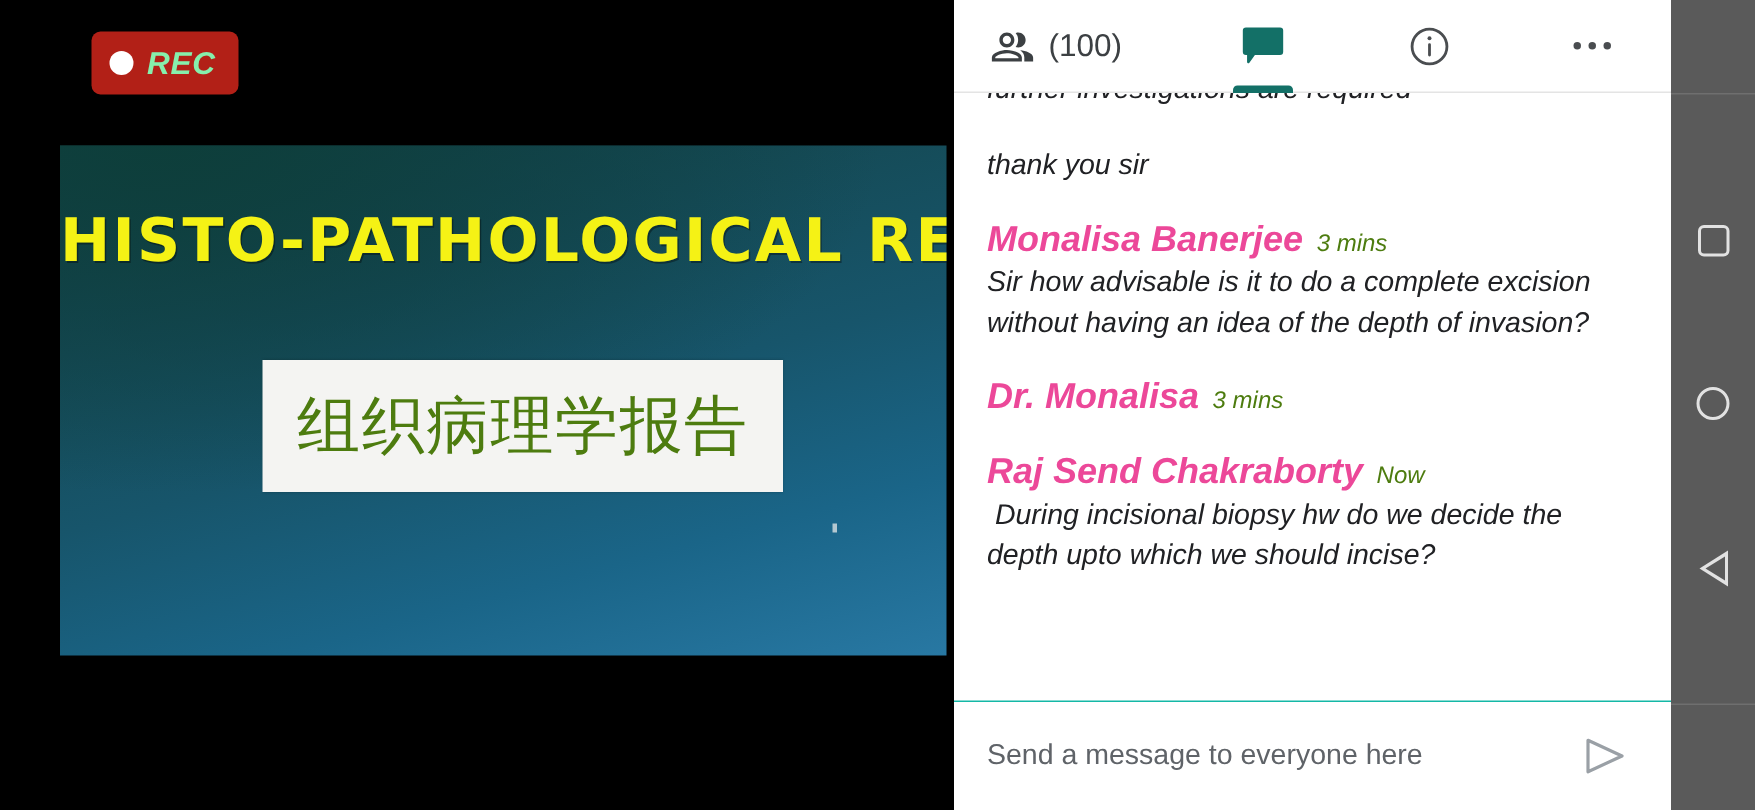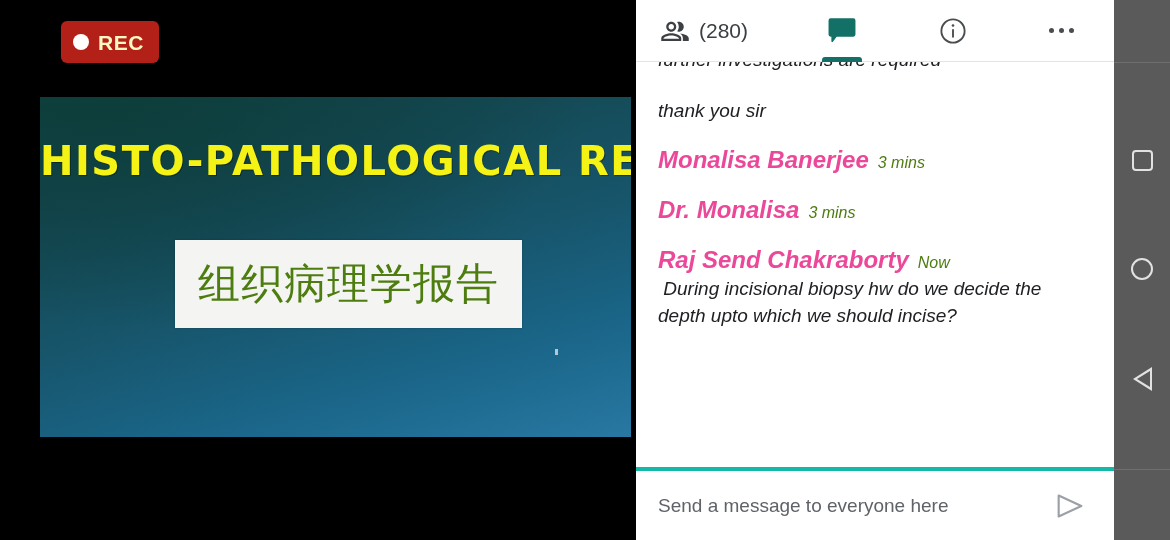--- a/index.html
+++ b/index.html
@@ -45,25 +45,26 @@
     box-sizing: border-box;
   }
   .rec-dot {
     width: 16px;
     height: 16px;
     border-radius: 50%;
     background: #ffffff;
     flex: 0 0 auto;
   }
   .rec-label {
-    color: #fef9c3;
+    color: #86efac;
     font-size: 21px;
     font-weight: bold;
     letter-spacing: 0.5px;
     line-height: 1;
+    font-style: italic;
   }
 
   .slide {
     position: absolute;
     left: 40px;
     top: 97px;
     width: 591px;
     height: 340px;
     background:
       radial-gradient(130% 110% at 12% 0%, rgba(13,62,58,0.95) 0%, rgba(14,62,64,0.55) 32%, rgba(0,0,0,0) 62%),
@@ -224,21 +225,21 @@
     line-height: 27px;
     white-space: pre-wrap;
   }
 
   .chat-compose {
     position: absolute;
     left: 0;
     bottom: 0;
     width: 478px;
     height: 73px;
-    border-top: 4px solid #14b8a6;
+    border-top: 1px solid #14b8a6;
     display: flex;
     align-items: center;
     padding: 0 22px;
     box-sizing: border-box;
     background: #ffffff;
   }
   .compose-input {
     flex: 1 1 auto;
     border: none;
     outline: none;
@@ -359,21 +360,21 @@
 
       <div class="hdr-item hdr-people">
         <span class="icon-people">
           <svg width="30" height="30" viewBox="0 0 24 24" fill="#3c4043">
             <path d="M9 12.5c2.21 0 4-1.79 4-4s-1.79-4-4-4-4 1.79-4 4 1.79 4 4 4zm0-6.2c1.21 0 2.2.99 2.2 2.2S10.21 10.7 9 10.7 6.8 9.71 6.8 8.5 7.79 6.3 9 6.3z"></path>
             <path d="M9 13.8c-2.67 0-8 1.34-8 4v2.2h16v-2.2c0-2.66-5.33-4-8-4zm6.2 4.4H2.8v-.39c.18-.64 2.94-2.21 6.2-2.21s6.02 1.57 6.2 2.2v.4z"></path>
             <path d="M16.1 13.95c1.33.96 2.2 2.17 2.2 3.85v2.2H23v-2.2c0-2.31-4-3.63-6.9-3.85z"></path>
             <path d="M15 12.5c2.21 0 4-1.79 4-4s-1.79-4-4-4c-.47 0-.91.1-1.33.24.83 1.03 1.33 2.34 1.33 3.76s-.5 2.73-1.33 3.76c.42.14.86.24 1.33.24z"></path>
           </svg>
         </span>
-        <span class="hdr-count">(280)</span>
+        <span class="hdr-count">(100)</span>
       </div>
 
       <div class="hdr-item hdr-chat">
         <span class="icon-chat">
           <svg width="34" height="34" viewBox="0 0 24 24">
             <path d="M4 3h16a1.5 1.5 0 0 1 1.5 1.5v10A1.5 1.5 0 0 1 20 16H8.2L5.6 19.6a.6.6 0 0 1-1.1-.36V16H4a1.5 1.5 0 0 1-1.5-1.5v-10A1.5 1.5 0 0 1 4 3z" fill="#137067"></path>
           </svg>
         </span>
         <span class="tab-underline"></span>
       </div>
@@ -406,20 +407,21 @@
 
       <div class="msg">
         <div class="msg-text">thank you sir</div>
       </div>
 
       <div class="msg">
         <div class="msg-meta">
           <span class="msg-author">Monalisa Banerjee</span>
           <span class="msg-time">3 mins</span>
         </div>
+        <div class="msg-text">Sir how advisable is it to do a complete excision without having an idea of the depth of invasion?</div>
       </div>
 
       <div class="msg">
         <div class="msg-meta">
           <span class="msg-author">Dr. Monalisa</span>
           <span class="msg-time">3 mins</span>
         </div>
       </div>
 
       <div class="msg">

